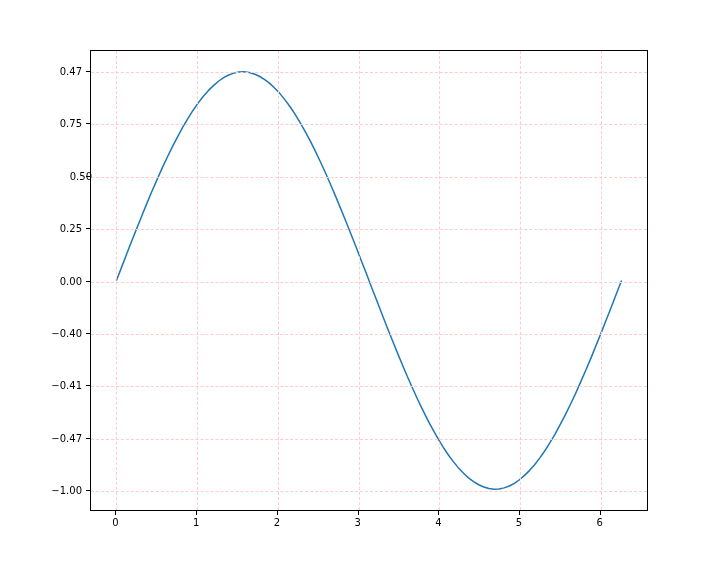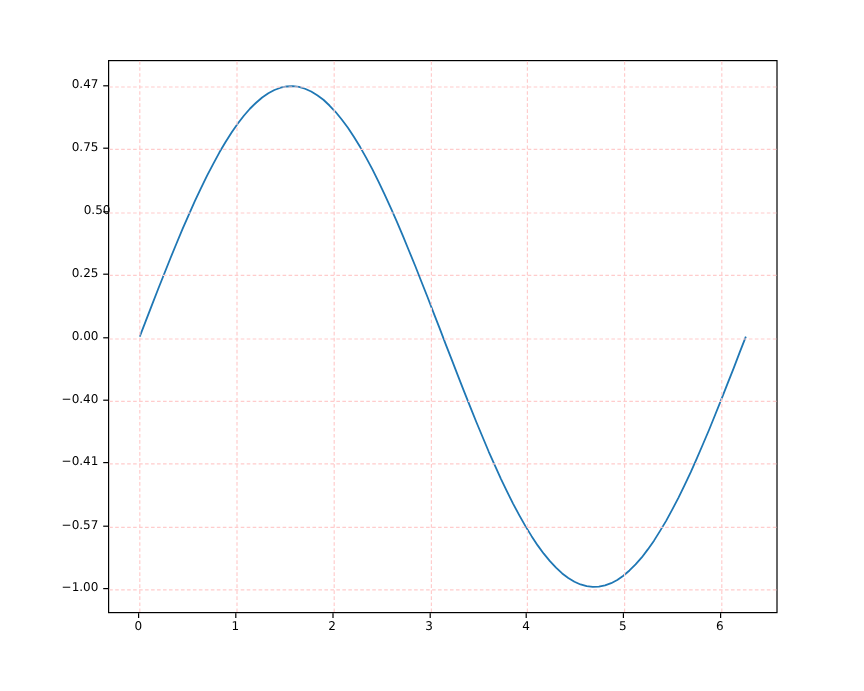--- a/index.html
+++ b/index.html
@@ -101,21 +101,21 @@
     <div class="tick-label x" style="left: 357.575px; top: 517px;">3</div>
     <div class="tick x" style="left: 438.316px; top: 511px;"></div>
     <div class="tick-label x" style="left: 438.316px; top: 517px;">4</div>
     <div class="tick x" style="left: 519.057px; top: 511px;"></div>
     <div class="tick-label x" style="left: 519.057px; top: 517px;">5</div>
     <div class="tick x" style="left: 599.798px; top: 511px;"></div>
     <div class="tick-label x" style="left: 599.798px; top: 517px;">6</div>
     <div class="tick y" style="left: 86px; top: 490.045px;"></div>
     <div class="tick-label y" style="left: 82px; top: 490.045px; text-align: right;">−1.00</div>
     <div class="tick y" style="left: 86px; top: 437.659px;"></div>
-    <div class="tick-label y" style="left: 82px; top: 437.659px;">−0.57</div>
+    <div class="tick-label y" style="left: 82px; top: 437.659px;">−0.47</div>
     <div class="tick y" style="left: 86px; top: 385.273px;"></div>
     <div class="tick-label y" style="left: 82px; top: 385.273px;">−0.41</div>
     <div class="tick y" style="left: 86px; top: 332.886px;"></div>
     <div class="tick-label y" style="left: 82px; top: 332.886px;">−0.40</div>
     <div class="tick y" style="left: 86px; top: 280.5px;"></div>
     <div class="tick-label y" style="left: 82px; top: 280.5px;">0.00</div>
     <div class="tick y" style="left: 86px; top: 228.114px;"></div>
     <div class="tick-label y" style="left: 82px; top: 228.114px;">0.25</div>
     <div class="tick y" style="left: 86px; top: 175.727px;"></div>
     <div class="tick-label y" style="left: 82px; top: 175.727px; margin-left: 10px;">0.50</div>

